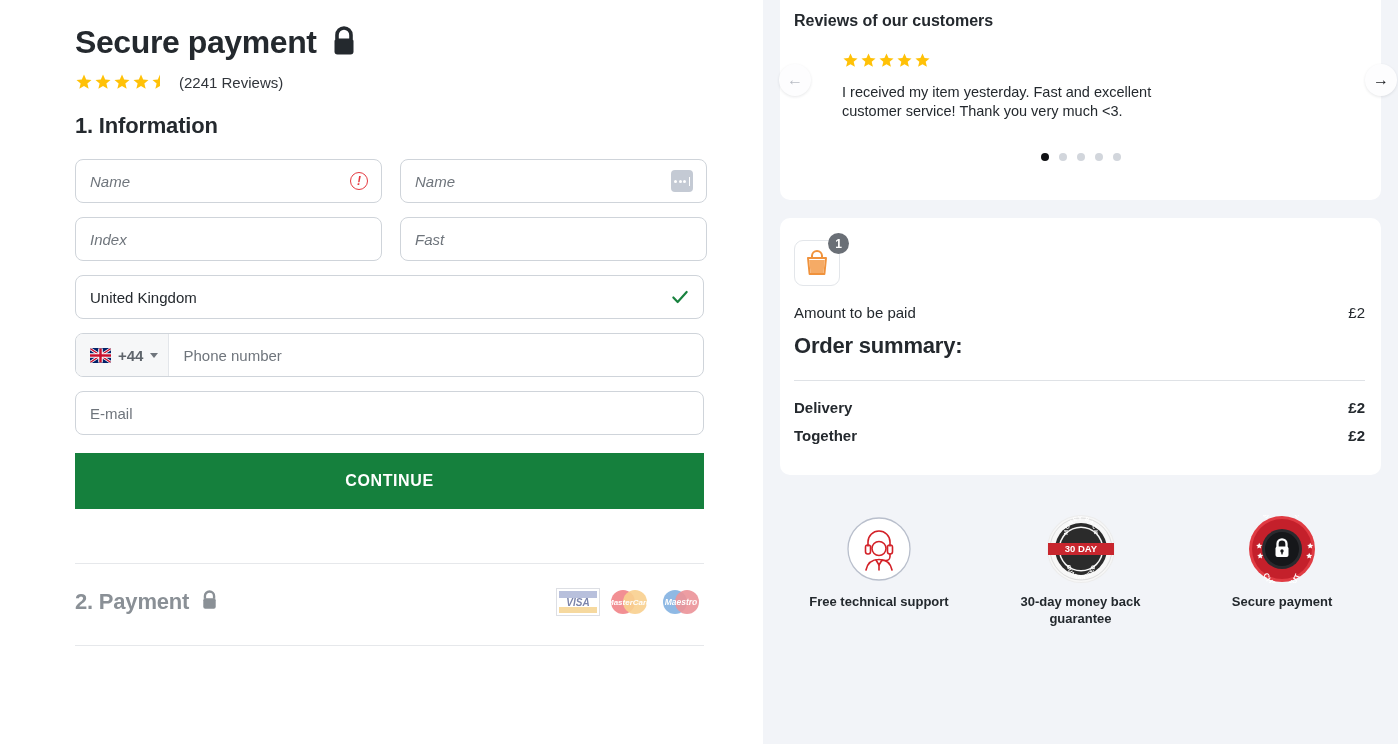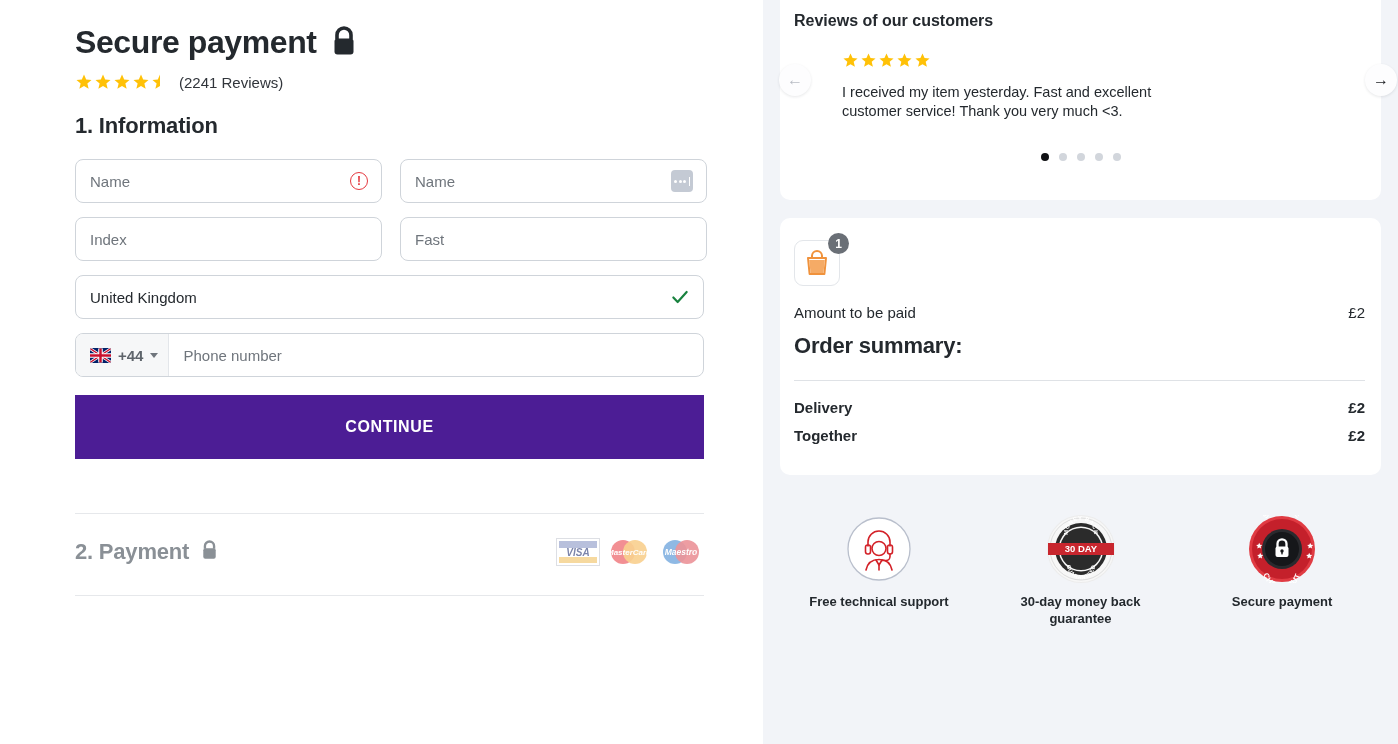--- a/index.html
+++ b/index.html
@@ -35,21 +35,21 @@
     position: relative;
     height: 44px;
     border: 1px solid #cfd4da;
     border-radius: 8px;
     background: #fff;
     display: flex;
     align-items: center;
     padding: 0 14px;
     flex: 1;
   }
-  .field.half { width: 307px; flex: 0 0 307px; }
+  .field.half { width: 307px; flex: 0 0 307px; font-style: italic; }
   .field.full { width: 629px; flex: 0 0 629px; }
   .field .ph { font-size: 15px; color: #6f757c; }
   .field .val { font-size: 15px; color: #24292e; }
   .field .right-icon { position: absolute; right: 13px; top: 50%; transform: translateY(-50%); display: flex; align-items: center; }
 
   
   .err-icon { width: 18px; height: 18px; border: 1.7px solid #e5393f; border-radius: 50%;
     display: flex; align-items: center; justify-content: center; }
   .err-icon::after { content: "!"; font-size: 12px; font-weight: bold; color: #e5393f; line-height: 1; }
 
@@ -69,21 +69,21 @@
     height: 100%; padding: 0 10px 0 14px;
     background: #f6f7f8; border-right: 1px solid #e3e6ea;
   }
   .flag { width: 21px; height: 15px; border-radius: 2px; overflow: hidden; position: relative; background: #012169; display:block; }
   .dial-code { font-size: 15px; color: #5e646b; font-weight: bold; }
   .dial-caret { width: 0; height: 0; border-left: 4px solid transparent; border-right: 4px solid transparent;
     border-top: 5px solid #6f757c; }
   .phone-ph { font-size: 15px; color: #6f757c; padding-left: 14px; }
 
   .continue-btn {
-    width: 629px; height: 64px; background: #4c1d95; border: none; border-radius: 0;
+    width: 629px; height: 56px; background: #15803d; border: none; border-radius: 0;
     color: #fff; font-size: 16px; font-weight: bold; letter-spacing: 0.6px;
     margin-top: 18px; cursor: pointer; display: flex; align-items: center; justify-content: center;
     font-family: "Liberation Sans", sans-serif;
   }
 
   .divider { width: 629px; height: 1px; background: #e6e8eb; margin-top: 54px; }
 
   .pay-row { width: 629px; display: flex; align-items: center; justify-content: space-between; margin-top: 24px; }
   .pay-head { display: flex; align-items: center; gap: 12px; }
   .pay-title { font-size: 22px; font-weight: bold; color: #8a9096; letter-spacing: -0.2px; }
@@ -245,20 +245,25 @@
                 <path d="M30,0 V40 M0,20 H60" stroke="#C8102E" stroke-width="7"></path>
               </svg>
             </span>
             <span class="dial-code">+44</span>
             <span class="dial-caret"></span>
           </div>
           <span class="phone-ph">Phone number</span>
         </div>
       </div>
 
+      <div class="row">
+        <div class="field full">
+          <span class="ph">E-mail</span>
+        </div>
+      </div>
 
       <button class="continue-btn">CONTINUE</button>
     </div>
 
     <div class="divider"></div>
 
     <div class="pay-row">
       <div class="pay-head">
         <span class="pay-title">2. Payment</span>
         <span>

